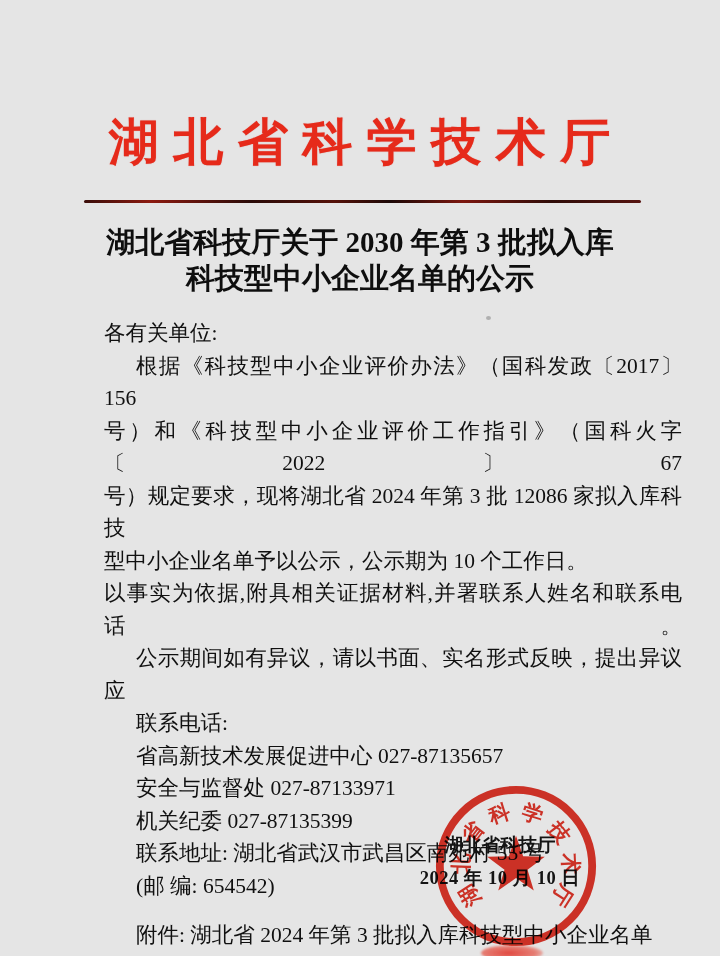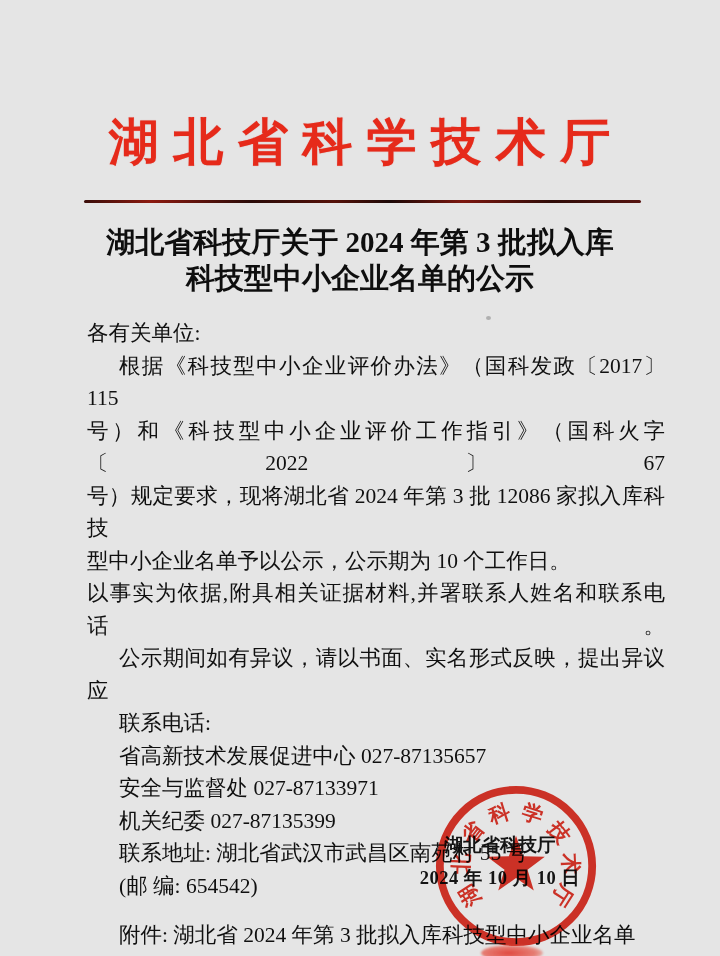--- a/index.html
+++ b/index.html
@@ -39,21 +39,21 @@
     position: absolute;
     top: 224px; left: 0; width: 720px;
     text-align: center;
     font-size: 29px;
     font-weight: bold;
     line-height: 36px;
     color: #0e0e0e;
   }
   .body-block {
     position: absolute;
-    top: 317px; left: 87px;
+    top: 317px; left: 104px;
     width: 578px;
     font-size: 21.5px;
     line-height: 32.5px;
     color: #101010;
   }
   .line { display: block; white-space: nowrap; }
   .just { white-space: normal; text-align: justify; text-align-last: justify; }
   .indent { text-indent: 32px; }
   .attachment { margin-top: 17px; }
   .sig-line {
@@ -99,27 +99,27 @@
 </head>
 <body>
 
 <div class="page">
 
   <div class="letterhead">湖 北 省 科 学 技 术 厅</div>
 
   <div class="divider"></div>
 
   <div class="doc-title">
-    <div>湖北省科技厅关于 2024 年第 3 批拟入库</div>
+    <div>湖北省科技厅关于 2030 年第 3 批拟入库</div>
     <div>科技型中小企业名单的公示</div>
   </div>
 
   <div class="body-block">
     <div class="line">各有关单位:</div>
-    <div class="line just indent">根据《科技型中小企业评价办法》（国科发政〔2017〕115</div>
+    <div class="line just indent">根据《科技型中小企业评价办法》（国科发政〔2017〕156</div>
     <div class="line just">号）和《科技型中小企业评价工作指引》（国科火字〔2022〕67</div>
     <div class="line just">号）规定要求，现将湖北省 2024 年第 3 批 12086 家拟入库科技</div>
     <div class="line">型中小企业名单予以公示，公示期为 10 个工作日。</div>
     <div class="line just">以事实为依据,附具相关证据材料,并署联系人姓名和联系电话。</div>
     <div class="line just indent">公示期间如有异议，请以书面、实名形式反映，提出异议应</div>
     <div class="line indent">联系电话:</div>
     <div class="line indent">省高新技术发展促进中心   027-87135657</div>
     <div class="line indent">安全与监督处   027-87133971</div>
     <div class="line indent">机关纪委   027-87135399</div>
     <div class="line indent">联系地址: 湖北省武汉市武昌区南苑村 55 号</div>

